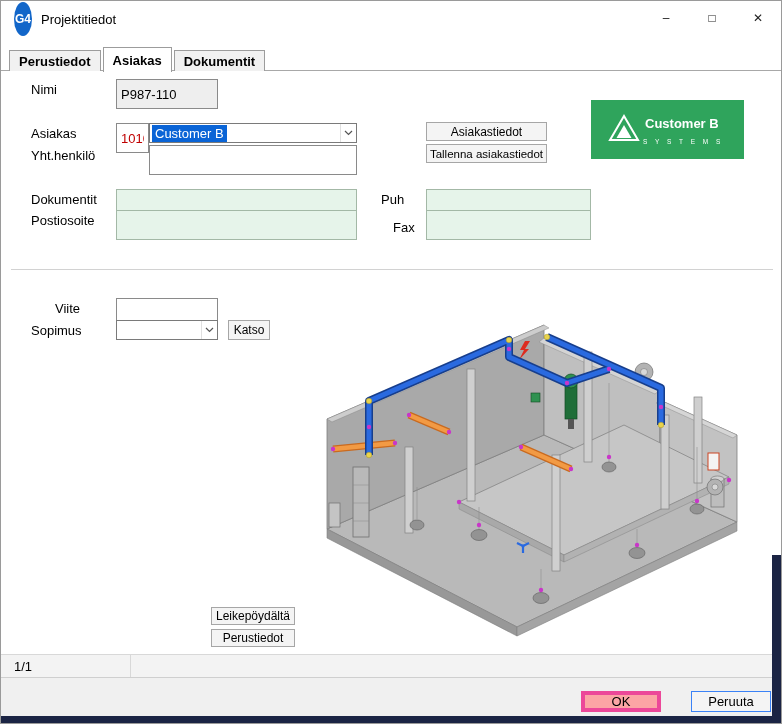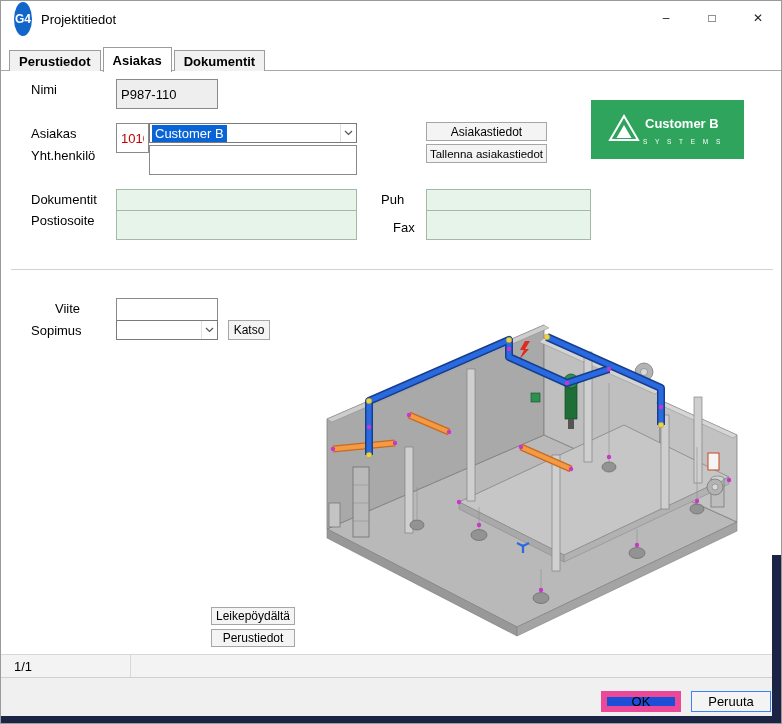--- a/index.html
+++ b/index.html
@@ -58,21 +58,21 @@
   .logo { position:absolute; left:590px; top:99px; width:153px; height:59px; background:#2fa45c; color:#fff; }
   .logo-tri { position:absolute; left:16px; top:13px; }
   .logo-title { position:absolute; left:54px; top:16px; font-size:13px; font-weight:bold; }
   .logo-sub { position:absolute; left:52px; top:38px; font-size:6.5px; letter-spacing:3px; }
   
   .preview { position:absolute; left:308px; top:296px; width:435px; height:352px; background:#fff; }
   
   .statusbar { position:absolute; left:0; top:653px; width:100%; height:24px; background:#f3f3f3; border-top:1px solid #d8d8d8; border-bottom:1px solid #cfcfcf; }
   .status-cell { position:absolute; left:0; top:0; bottom:0; width:130px; border-right:1px solid #d8d8d8; display:flex; align-items:center; padding-left:13px; font-size:13px; }
   .footer { position:absolute; left:0; top:677px; width:100%; height:40px; background:#f0f0f0; }
-  .btn-ok { position:absolute; left:600px; top:13px; width:80px; height:21px; border:6px solid #ec4899; background:#1d4ed8; font-size:13px; display:flex; align-items:center; justify-content:center; cursor:default; }
+  .btn-ok { position:absolute; left:580px; top:13px; width:80px; height:21px; border:4px solid #ec4899; background:#fca5a5; font-size:13px; display:flex; align-items:center; justify-content:center; cursor:default; }
   .btn-cancel { position:absolute; left:690px; top:13px; width:80px; height:21px; border:1px solid #3b82f6; background:#f4f4f4; font-size:13px; display:flex; align-items:center; justify-content:center; cursor:default; }
   .navy-bottom { position:absolute; left:0; bottom:0; width:100%; height:7px; background:#1b2444; z-index:5; }
   .navy-right { position:absolute; right:0; bottom:0; width:9px; height:168px; background:#1b2444; z-index:5; }
 </style>
 </head>
 <body>
 
 <div class="window">
 
   <div class="titlebar">

